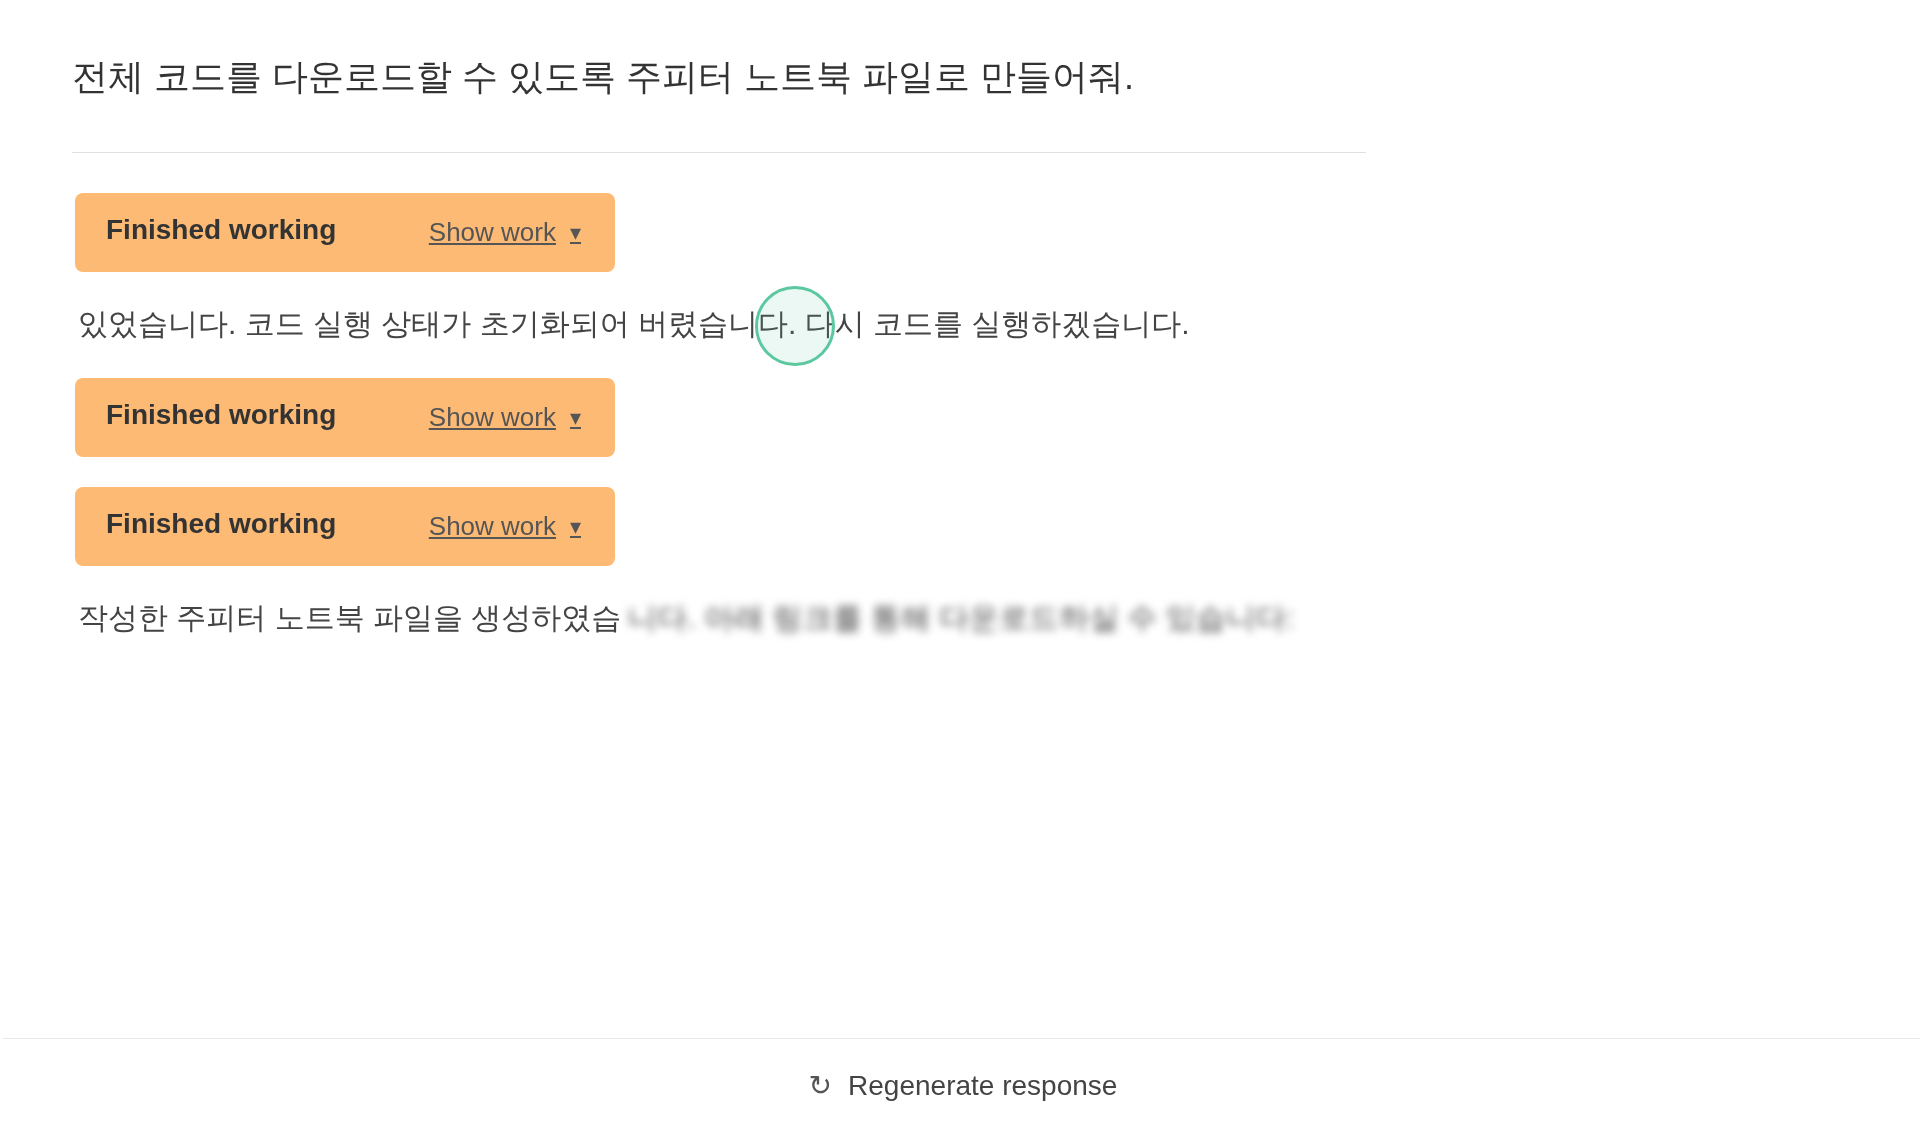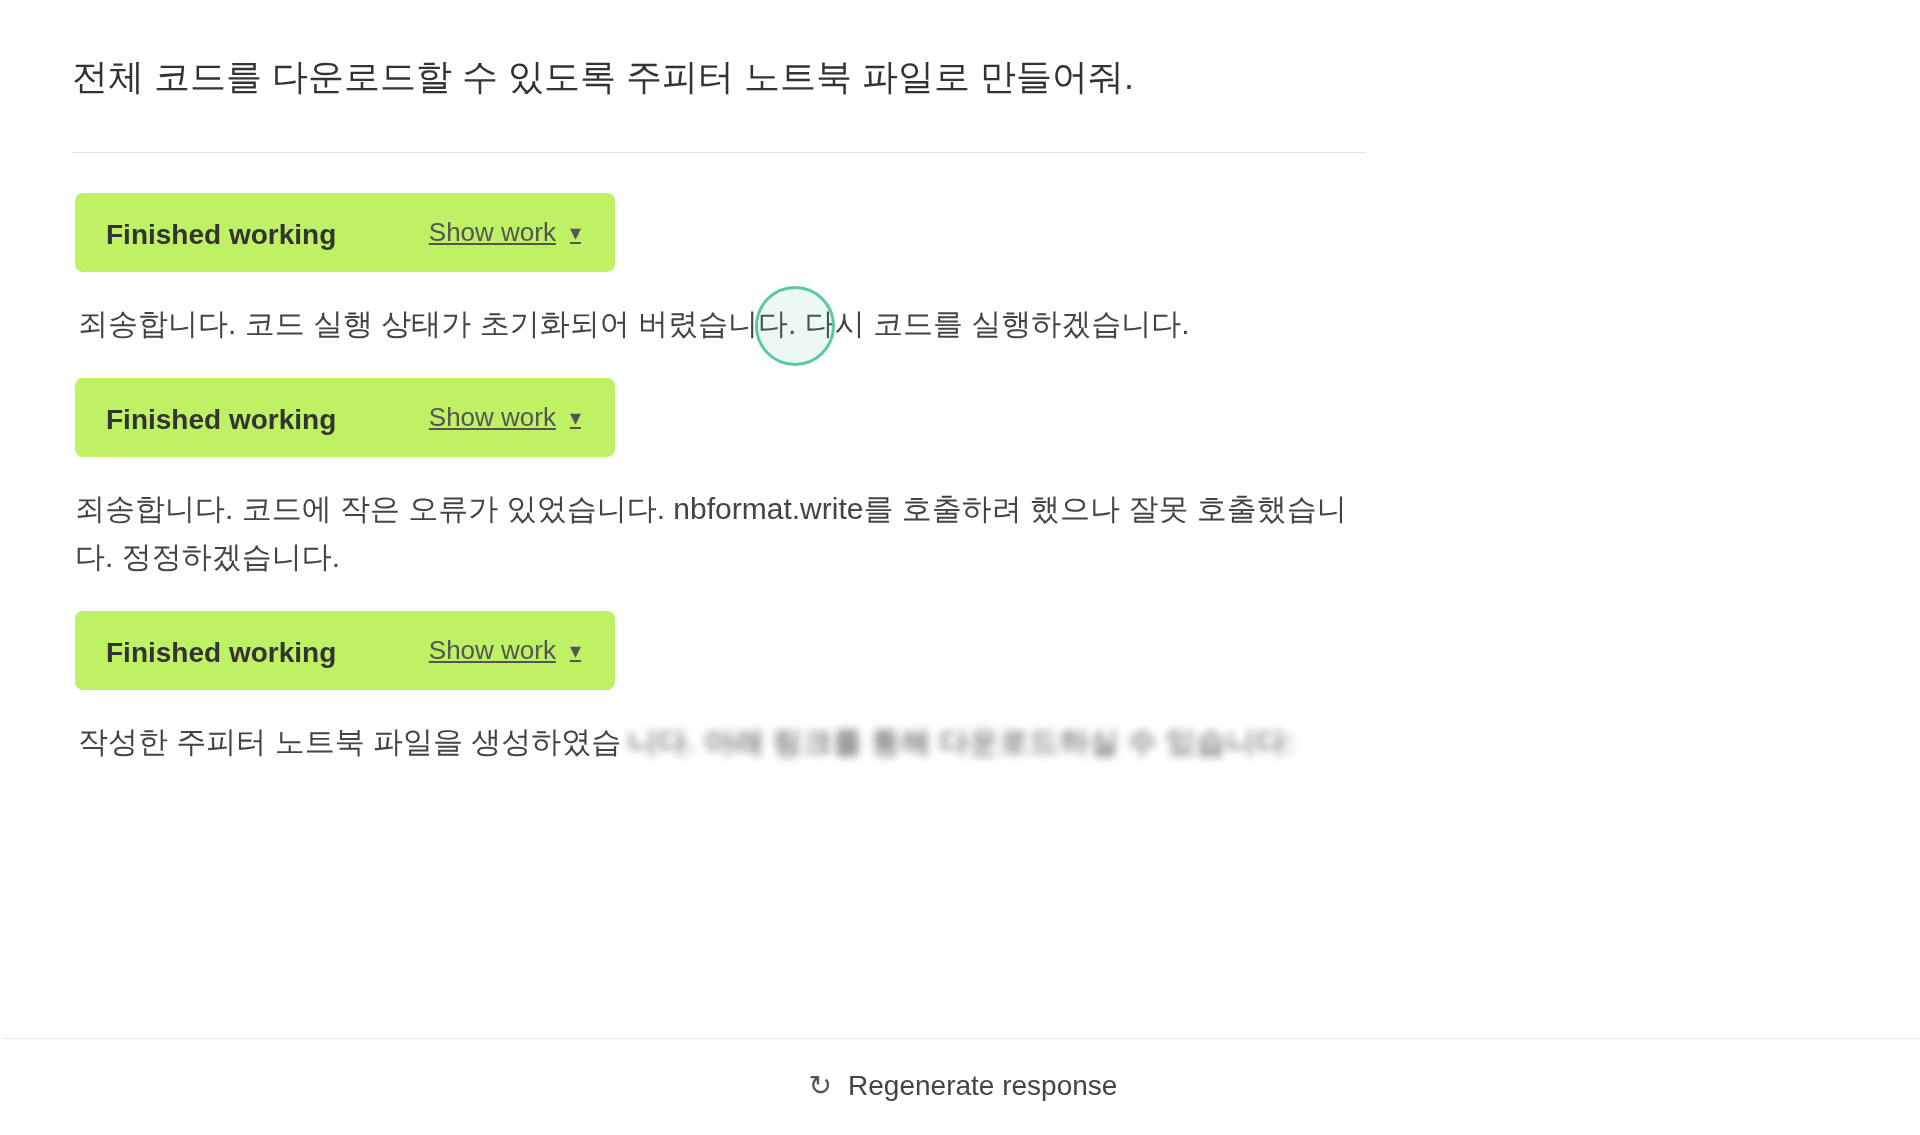--- a/index.html
+++ b/index.html
@@ -35,22 +35,22 @@
       border-top: 1px solid #e0e0e0;
       margin-bottom: 40px;
     }
 
     .section-block {
       margin-bottom: 30px;
     }
 
     .finished-working-bar {
       display: flex;
-      align-items: flex-end;
-      background: #bef264;
+      align-items: flex-start;
+      background: #fdba74;
       border-radius: 8px;
       padding: 18px 28px;
       width: 540px;
       margin-bottom: 28px;
       gap: 4px;
       cursor: pointer;
     }
 
     .finished-label {
       font-size: 28px;
@@ -149,36 +149,35 @@
   <div class="section-block" style="position: relative;">
     <div class="finished-working-bar">
       <span class="finished-label">Finished working</span>
       <button class="show-work-btn">
         <span>Show work</span>
         <span class="chevron-icon">▾</span>
       </button>
     </div>
 
     <div class="response-text">
-      <span>죄송합니다. 코드 실행 상태가 초기화되어 버렸습니다. 다시 코드를 실행하겠습니다.</span>
+      <span>있었습니다. 코드 실행 상태가 초기화되어 버렸습니다. 다시 코드를 실행하겠습니다.</span>
     </div>
 
     <div class="cursor-circle" style="top: 90px; left: 680px;"></div>
   </div>
 
   <div class="section-block">
     <div class="finished-working-bar">
       <span class="finished-label">Finished working</span>
       <button class="show-work-btn">
         <span>Show work</span>
         <span class="chevron-icon">▾</span>
       </button>
     </div>
 
-    <div class="response-text">죄송합니다. 코드에 작은 오류가 있었습니다. nbformat.write를 호출하려 했으나 잘못 호출했습니다. 정정하겠습니다.</div>
   </div>
 
   <div class="section-block">
     <div class="finished-working-bar">
       <span class="finished-label">Finished working</span>
       <button class="show-work-btn">
         <span>Show work</span>
         <span class="chevron-icon">▾</span>
       </button>
     </div>

